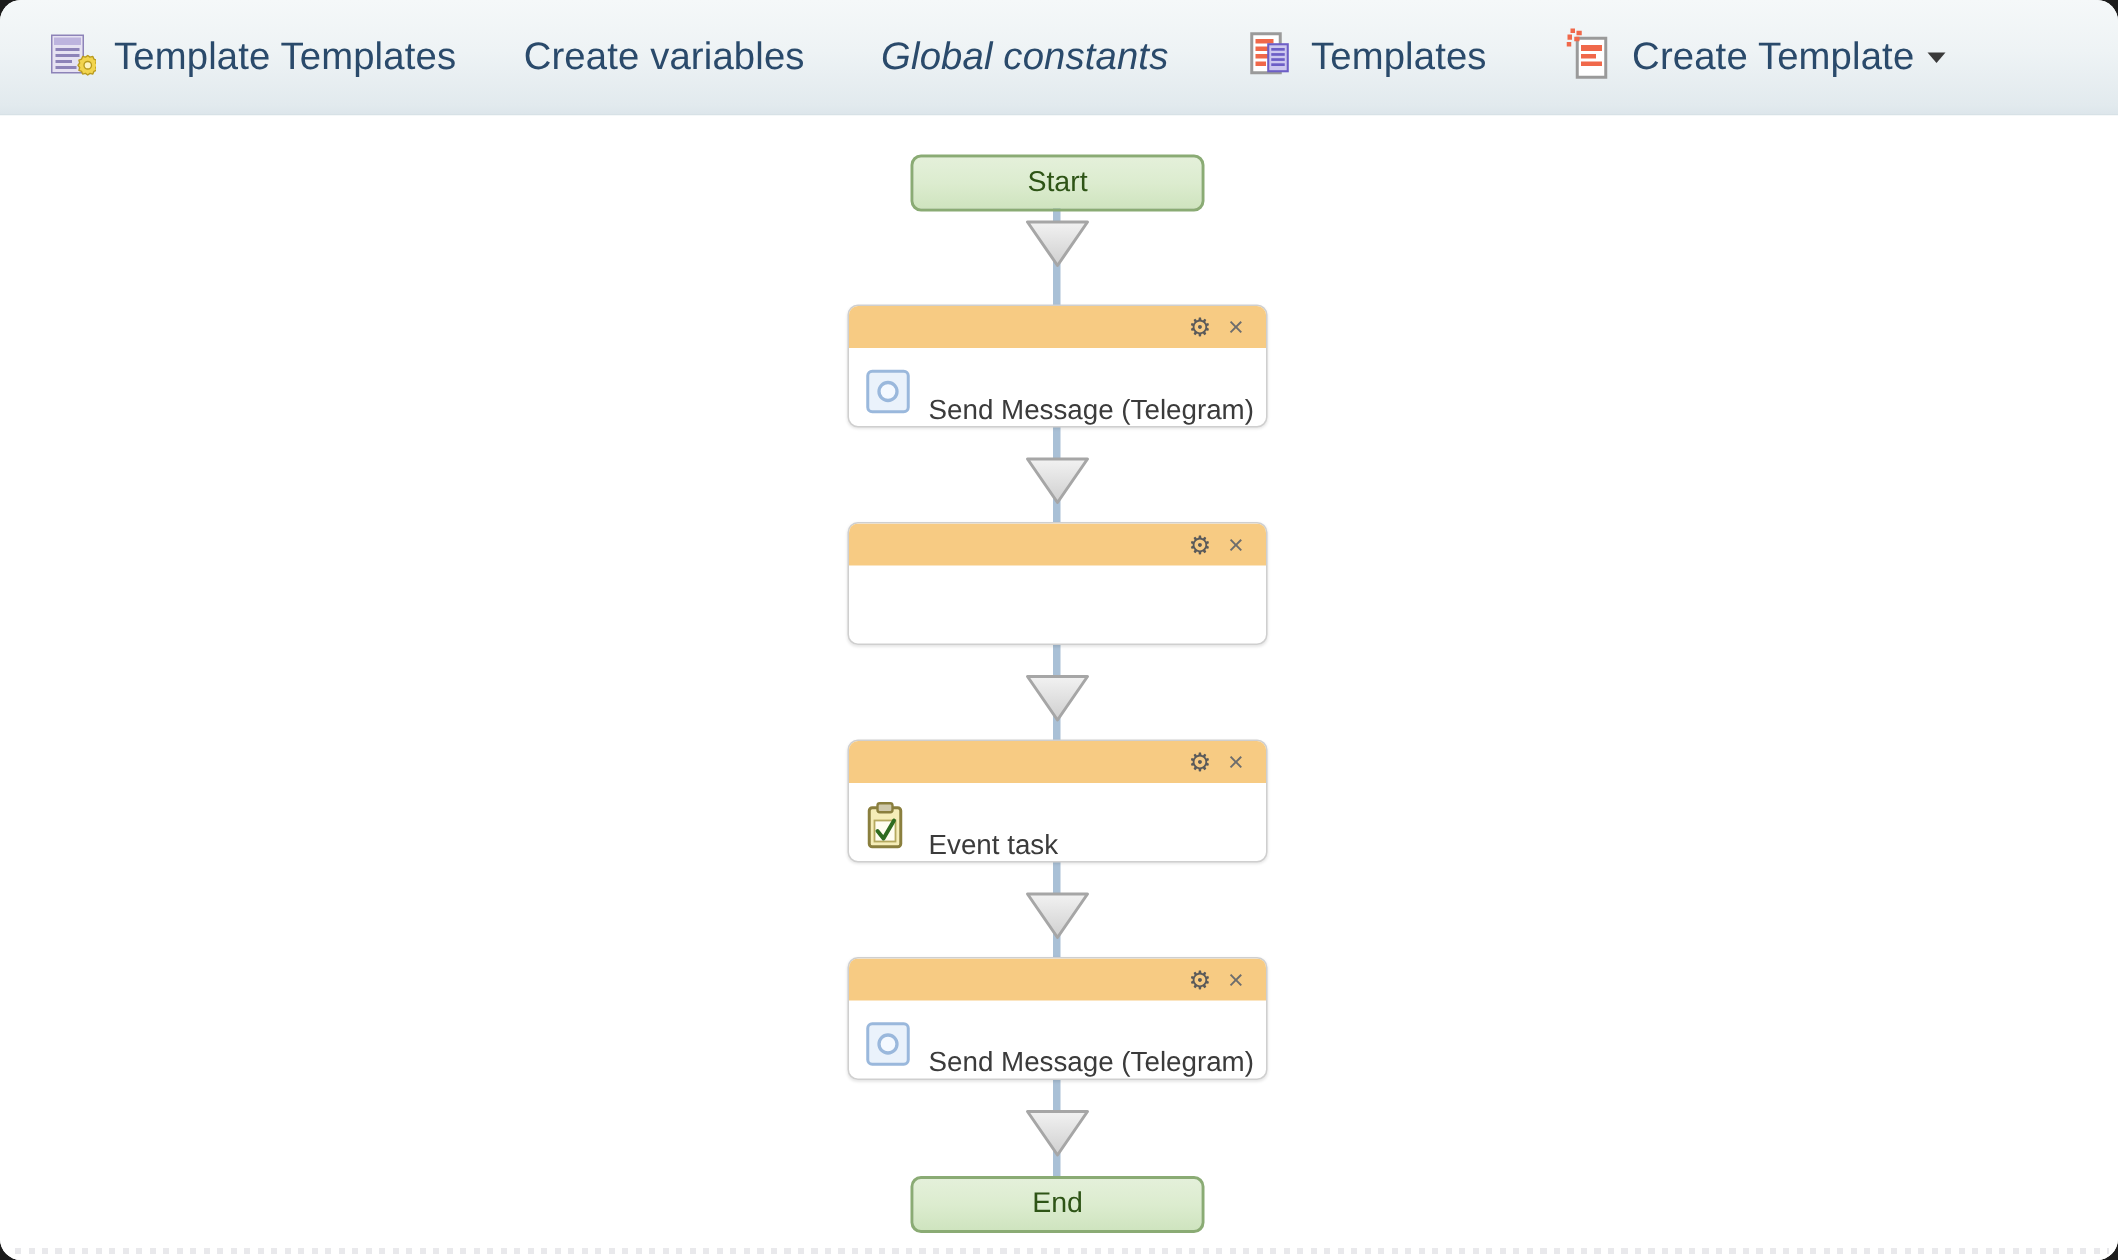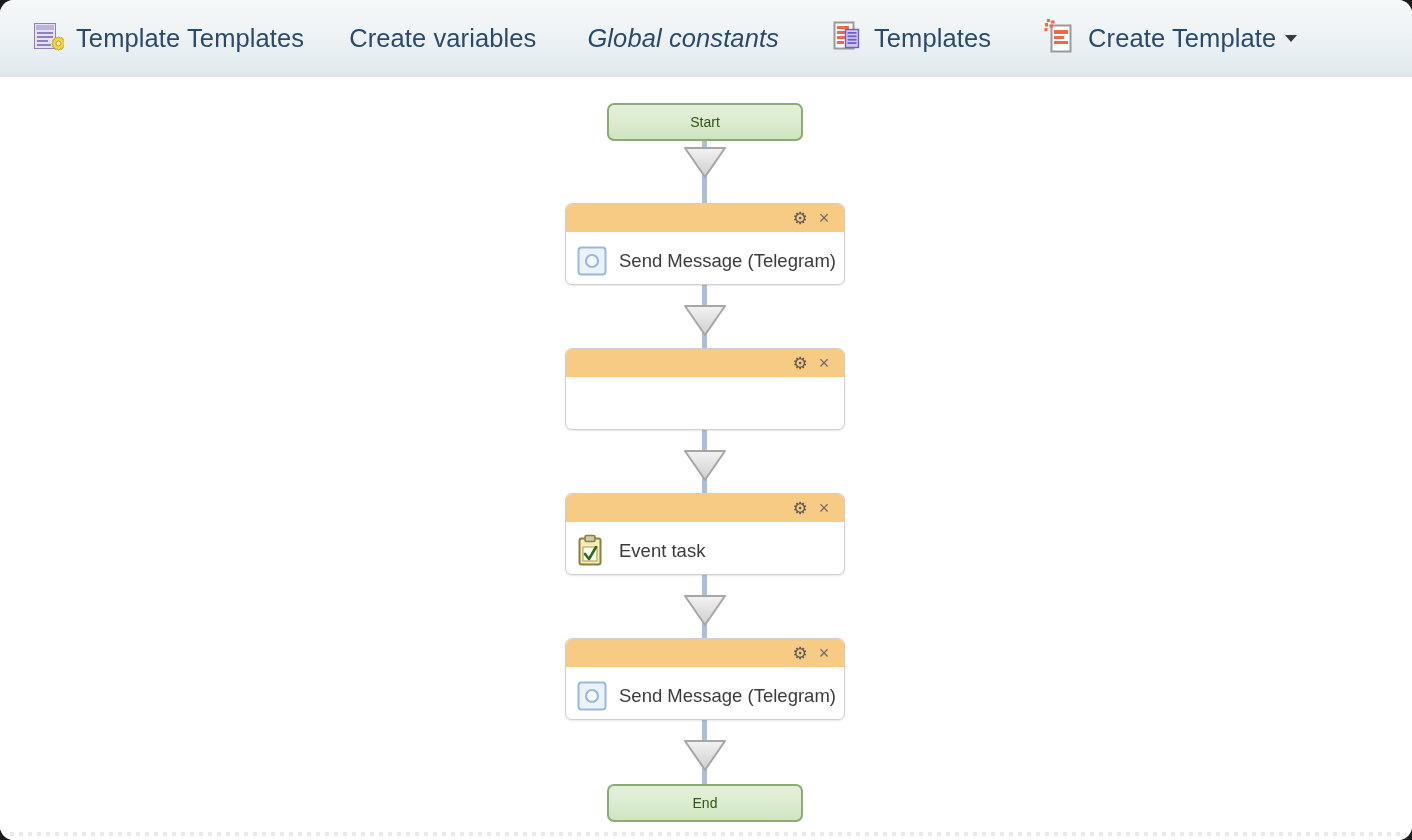--- a/index.html
+++ b/index.html
@@ -106,21 +106,21 @@
     position: absolute;
     width: 196px;
     height: 38px;
     box-sizing: border-box;
     border: 2px solid #8aab74;
     border-radius: 7px;
     background: linear-gradient(to bottom, #e4f0da 0%, #dceccf 50%, #cfe4bf 100%);
     display: flex;
     align-items: center;
     justify-content: center;
-    font-size: 14px;
+    font-size: 19px;
     color: #2e5416;
     font-family: "Liberation Sans", sans-serif;
   }
 
   
   .node {
     position: absolute;
     width: 280px;
     height: 82px;
     box-sizing: border-box;
@@ -156,21 +156,21 @@
     font-size: 18px;
     line-height: 1;
     color: #6d6d6d;
     font-weight: 300;
     font-family: "Liberation Sans", sans-serif;
   }
   .node-body {
     position: relative;
     height: 52px;
     display: flex;
-    align-items: center;
+    align-items: flex-end;
     padding: 4px 0 0 10px;
     box-sizing: border-box;
   }
   .node-icon {
     position: absolute;
     left: 10px;
     top: 13px;
     width: 32px;
     height: 32px;
   }

